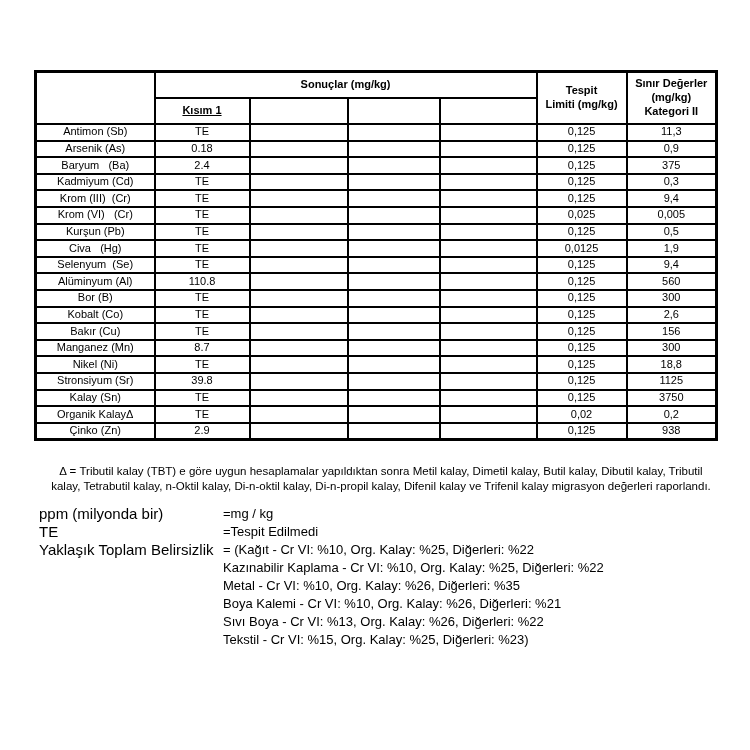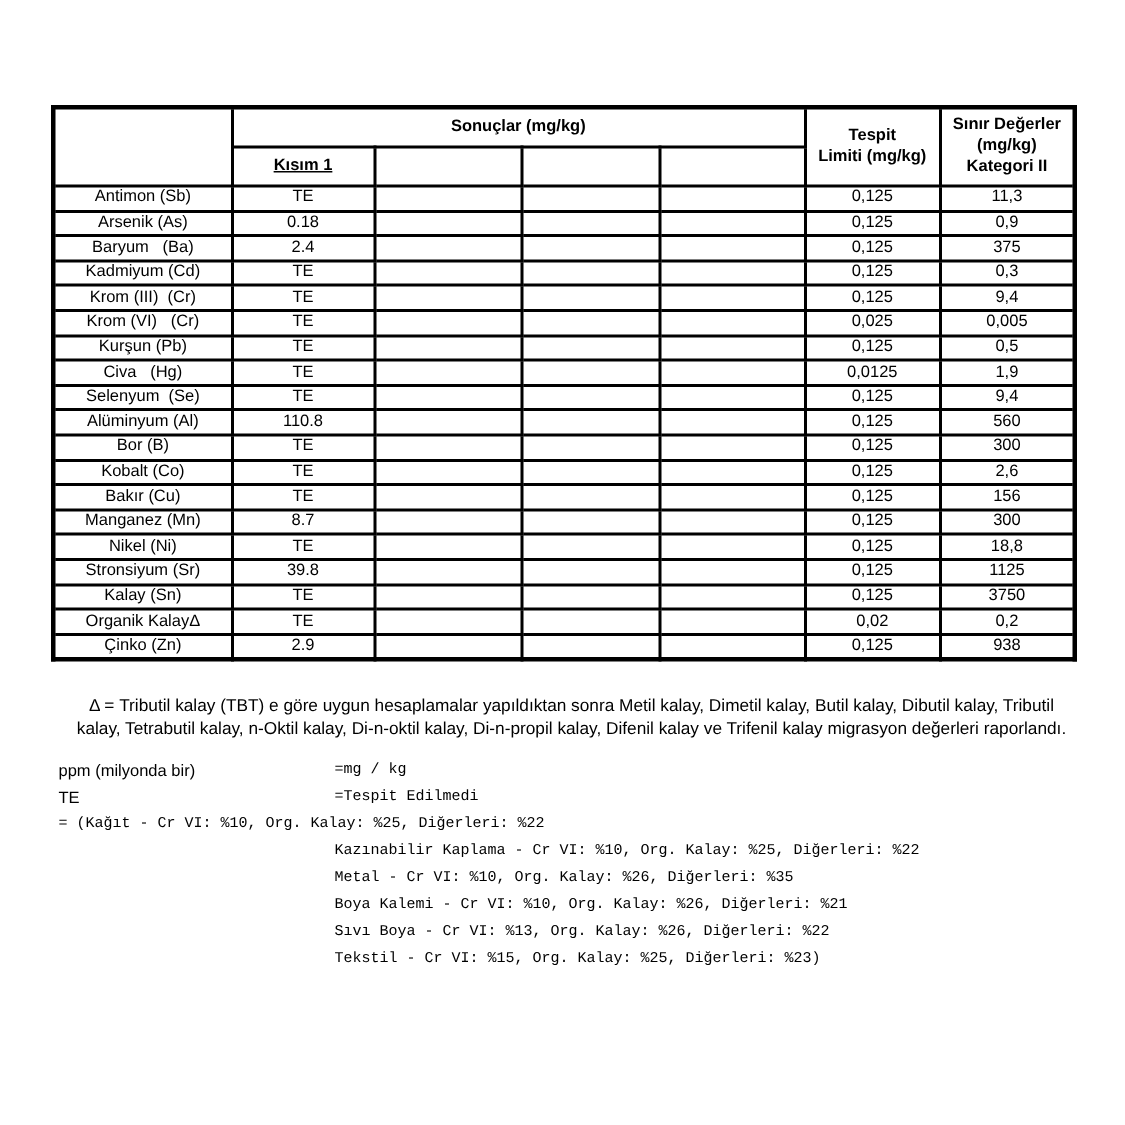--- a/index.html
+++ b/index.html
@@ -47,22 +47,22 @@
     line-height: 15px;
     white-space: pre-line;
     text-align: center;
   }
   .defs {
     position: absolute;
     left: 39px; top: 505px;
     width: 690px;
   }
   .def-row { display: flex; height: 18px; align-items: flex-start; }
-  .def-term { width: 184px; flex: none; font-size: 11px; line-height: 18px; }
-  .def-value { font-size: 10px; line-height: 18px; white-space: pre; font-family: Liberation Mono, monospace; }
+  .def-term { width: 184px; flex: none; font-size: 15px; line-height: 18px; }
+  .def-value { font-size: 13px; line-height: 18px; white-space: pre; }
 </style>
 </head>
 <body>
 
 <div class="page">
 
   <table class="results">
     <colgroup>
       <col style="width:119px">
       <col style="width:95px">
@@ -270,20 +270,21 @@
   <div class="defs" id="defs">
       <div class="def-row">
         <div class="def-term">ppm (milyonda bir)</div>
         <div class="def-value">=mg / kg</div>
       </div>
       <div class="def-row">
         <div class="def-term">TE</div>
         <div class="def-value">=Tespit Edilmedi</div>
       </div>
       <div class="def-row">
+        <div class="def-term">Yaklaşık Toplam Belirsizlik</div>
         <div class="def-value">= (Kağıt - Cr VI: %10, Org. Kalay: %25, Diğerleri: %22</div>
       </div>
       <div class="def-row">
         <div class="def-term"></div>
         <div class="def-value">Kazınabilir Kaplama - Cr VI: %10, Org. Kalay: %25, Diğerleri: %22</div>
       </div>
       <div class="def-row">
         <div class="def-term"></div>
         <div class="def-value">Metal - Cr VI: %10, Org. Kalay: %26, Diğerleri: %35</div>
       </div>

